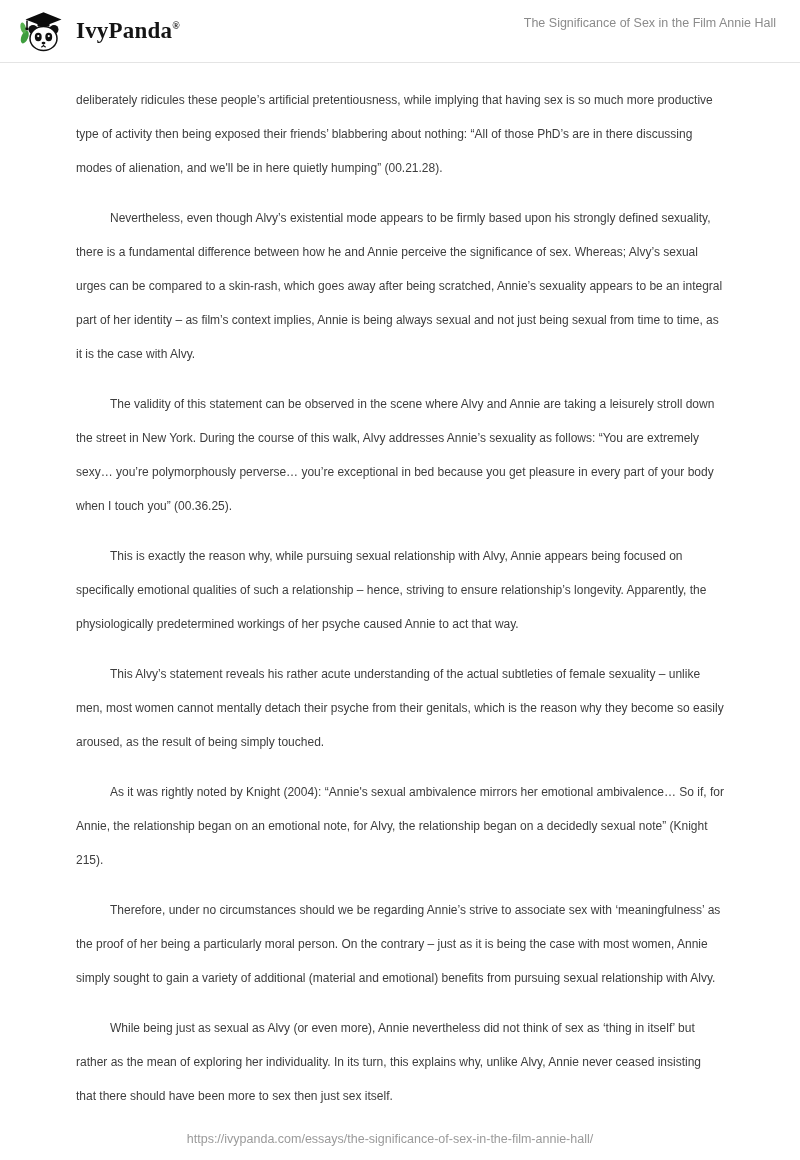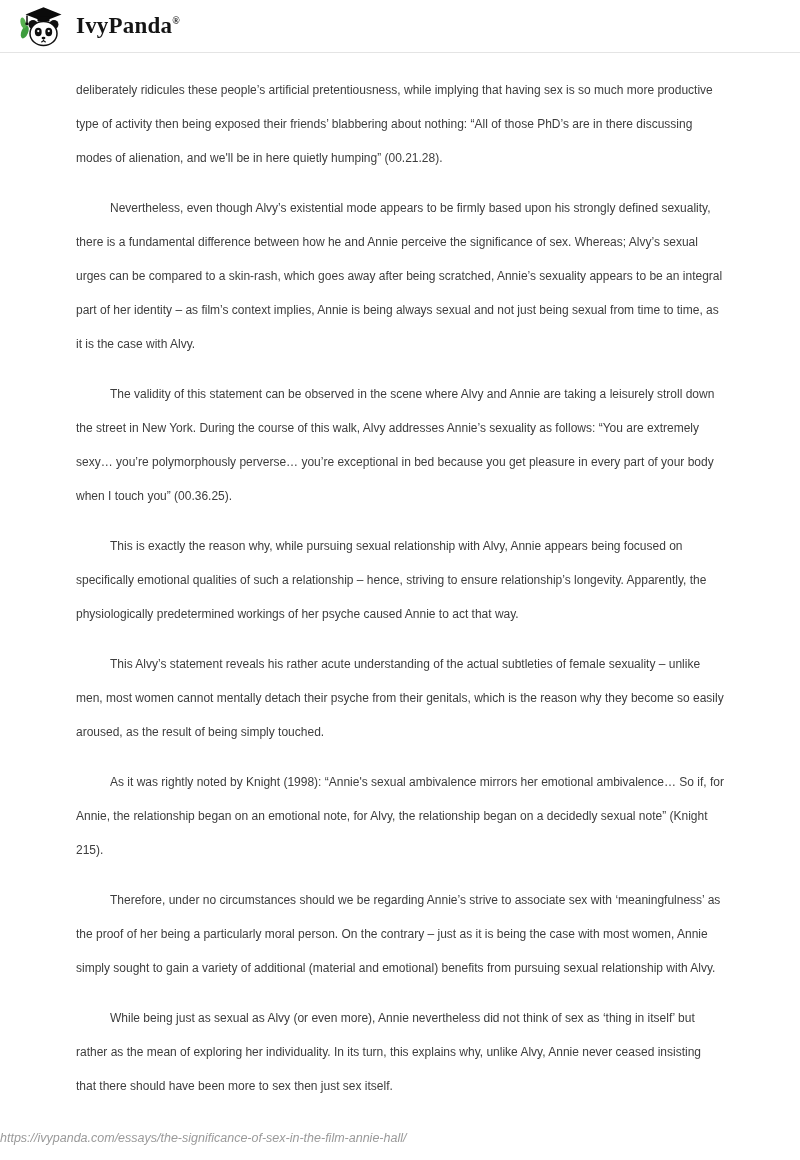--- a/index.html
+++ b/index.html
@@ -13,21 +13,21 @@
   }
   .page {
     width: 800px;
     height: 1160px;
     display: flex;
     flex-direction: column;
     background: #ffffff;
   }
   
   .page-header {
-    height: 53px;
+    height: 63px;
     flex: 0 0 auto;
     display: flex;
     align-items: center;
     justify-content: space-between;
     padding: 8px 24px 8px 18px;
     border-bottom: 1px solid #e4e4e4;
   }
   .brand {
     display: flex;
     align-items: center;
@@ -66,23 +66,22 @@
   }
   .essay-body p {
     margin-bottom: 16px;
   }
   .essay-body p.indent {
     text-indent: 34px;
   }
   
   .page-footer {
     flex: 0 0 auto;
-    text-align: left;
+    text-align: center;
     padding: 0 20px 14px 0;
-    font-style: italic;
   }
   .footer-url {
     font-size: 12.5px;
     color: #9a9a9a;
     text-decoration: none;
     cursor: pointer;
   }
 </style>
 </head>
 <body>
@@ -109,29 +108,30 @@
         <ellipse cx="34" cy="48" rx="2.6" ry="1.8" fill="#101010"></ellipse>
         <path d="M34 50 q0 3 -3.2 3.4 M34 50 q0 3 3.2 3.4" stroke="#101010" stroke-width="1.4" fill="none"></path>
 
         <polygon points="34,7 58,16.5 34,26 10,16.5" fill="#0b0b0b"></polygon>
         <rect x="26" y="19" width="16" height="7" rx="1" fill="#0b0b0b"></rect>
         <path d="M12 18 v9" stroke="#0b0b0b" stroke-width="2"></path>
         <circle cx="12" cy="29" r="2.2" fill="#0b0b0b"></circle>
       </svg>
       <div class="brand-name"><span>IvyPanda</span><span class="tm">®</span></div>
     </div>
+    <div class="header-doc-title">The Significance of Sex in the Film Annie Hall</div>
   </header>
 
   <main class="essay-body">
     <p>deliberately ridicules these people’s artificial pretentiousness, while implying that having sex is so much more productive type of activity then being exposed their friends’ blabbering about nothing: “All of those PhD’s are in there discussing modes of alienation, and we'll be in here quietly humping” (00.21.28).</p>
     <p class="indent">Nevertheless, even though Alvy’s existential mode appears to be firmly based upon his strongly defined sexuality, there is a fundamental difference between how he and Annie perceive the significance of sex. Whereas; Alvy’s sexual urges can be compared to a skin-rash, which goes away after being scratched, Annie’s sexuality appears to be an integral part of her identity – as film’s context implies, Annie is being always sexual and not just being sexual from time to time, as it is the case with Alvy.</p>
     <p class="indent">The validity of this statement can be observed in the scene where Alvy and Annie are taking a leisurely stroll down the street in New York. During the course of this walk, Alvy addresses Annie’s sexuality as follows: “You are extremely sexy… you’re polymorphously perverse… you’re exceptional in bed because you get pleasure in every part of your body when I touch you” (00.36.25).</p>
     <p class="indent">This is exactly the reason why, while pursuing sexual relationship with Alvy, Annie appears being focused on specifically emotional qualities of such a relationship – hence, striving to ensure relationship’s longevity. Apparently, the physiologically predetermined workings of her psyche caused Annie to act that way.</p>
     <p class="indent">This Alvy’s statement reveals his rather acute understanding of the actual subtleties of female sexuality – unlike men, most women cannot mentally detach their psyche from their genitals, which is the reason why they become so easily aroused, as the result of being simply touched.</p>
-    <p class="indent">As it was rightly noted by Knight (1998): “Annie's sexual ambivalence mirrors her emotional ambivalence… So if, for Annie, the relationship began on an emotional note, for Alvy, the relationship began on a decidedly sexual note” (Knight 215).</p>
+    <p class="indent">As it was rightly noted by Knight (2004): “Annie's sexual ambivalence mirrors her emotional ambivalence… So if, for Annie, the relationship began on an emotional note, for Alvy, the relationship began on a decidedly sexual note” (Knight 215).</p>
     <p class="indent">Therefore, under no circumstances should we be regarding Annie’s strive to associate sex with ‘meaningfulness’ as the proof of her being a particularly moral person. On the contrary – just as it is being the case with most women, Annie simply sought to gain a variety of additional (material and emotional) benefits from pursuing sexual relationship with Alvy.</p>
     <p class="indent">While being just as sexual as Alvy (or even more), Annie nevertheless did not think of sex as ‘thing in itself’ but rather as the mean of exploring her individuality. In its turn, this explains why, unlike Alvy, Annie never ceased insisting that there should have been more to sex then just sex itself.</p>
   </main>
 
   <footer class="page-footer">
     <a class="footer-url">https://ivypanda.com/essays/the-significance-of-sex-in-the-film-annie-hall/</a>
   </footer>
 
 </div>
 

